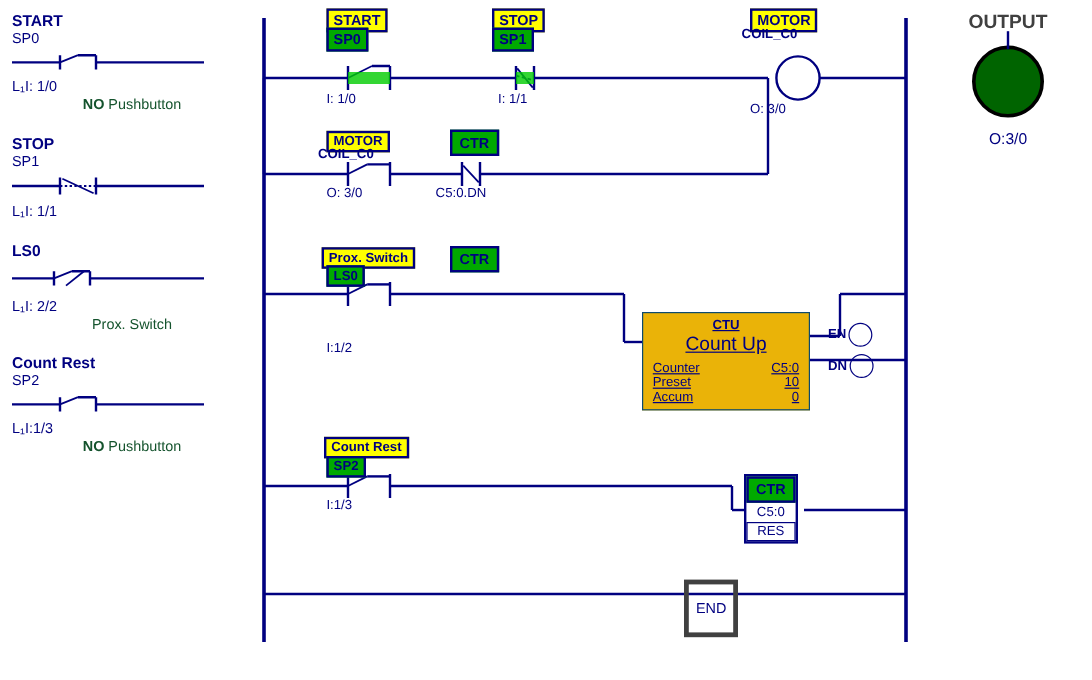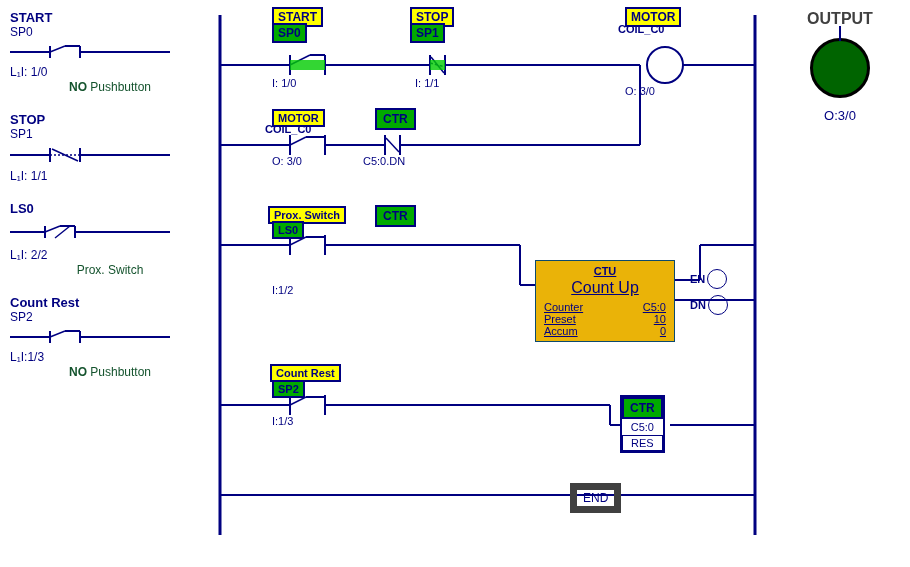--- a/index.html
+++ b/index.html
@@ -479,17 +479,17 @@
     </div>
 
     <div class="abs" style="left:410px;top:390px;">
       <div style="border:2px solid #000080;background:white;">
         <div class="ctr-box" style="margin-bottom:2px;">CTR</div>
         <div style="font-size:11px;color:#000080;text-align:center;">C5:0</div>
         <div style="border:1px solid #000080;padding:1px 4px;font-size:11px;color:#000080;text-align:center;margin-top:2px;">RES</div>
       </div>
     </div>
 
-    <div class="abs" style="left:360px;top:478px;border:7px solid #404040;padding:1px 6px;font-size:12px;color:#000080;">END</div>
+    <div class="abs" style="left:360px;top:478px;border:4px solid #404040;padding:13px 6px;font-size:12px;color:#000080;">END</div>
 
   </div>
 
 </div>
 
 </body></html>

